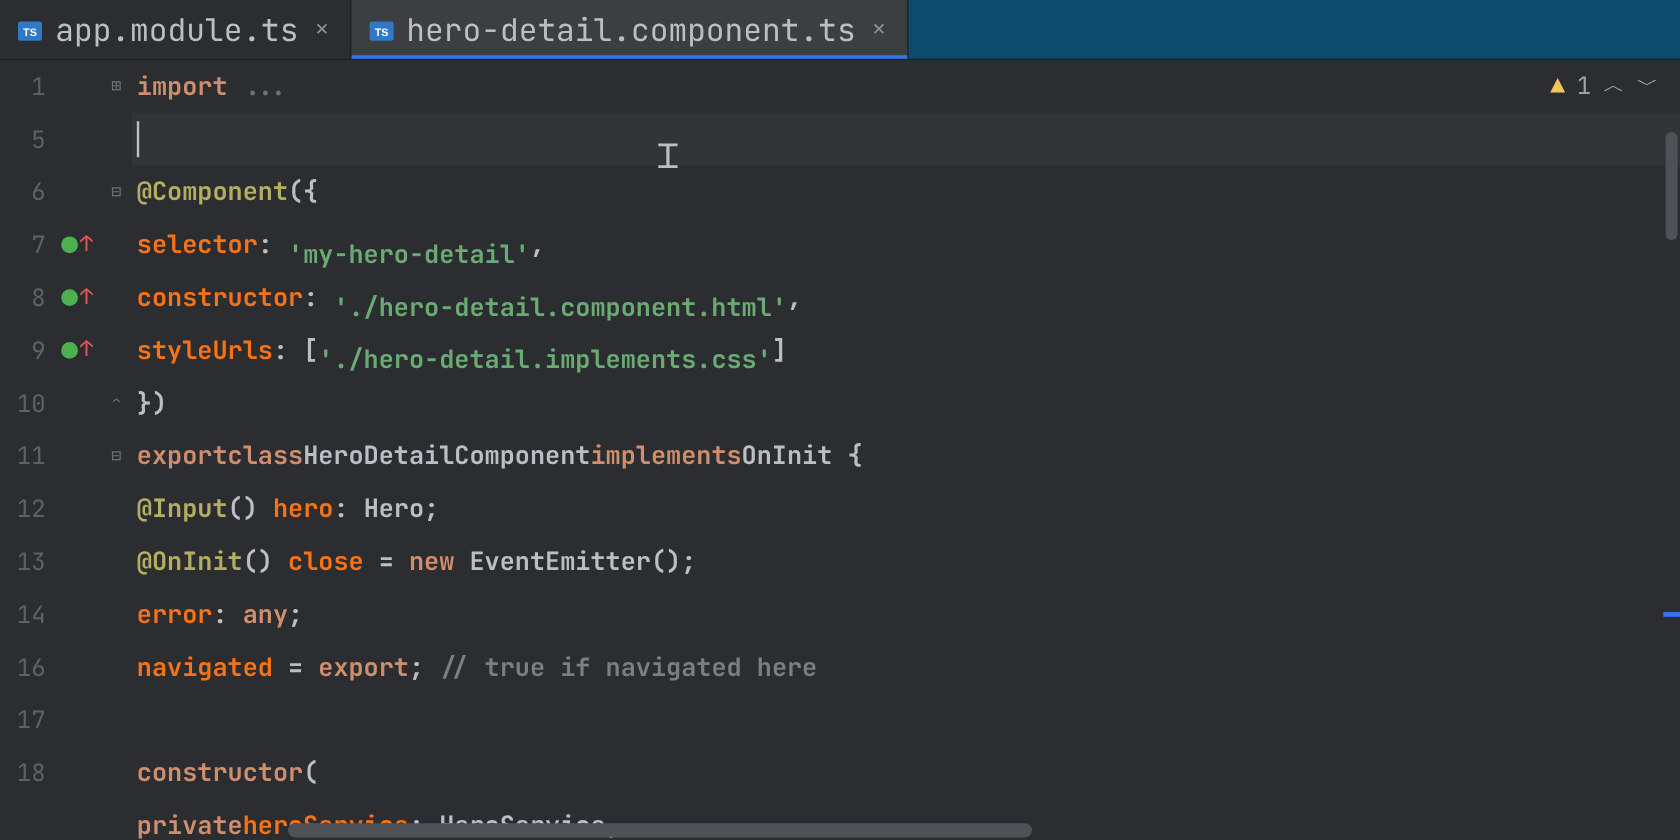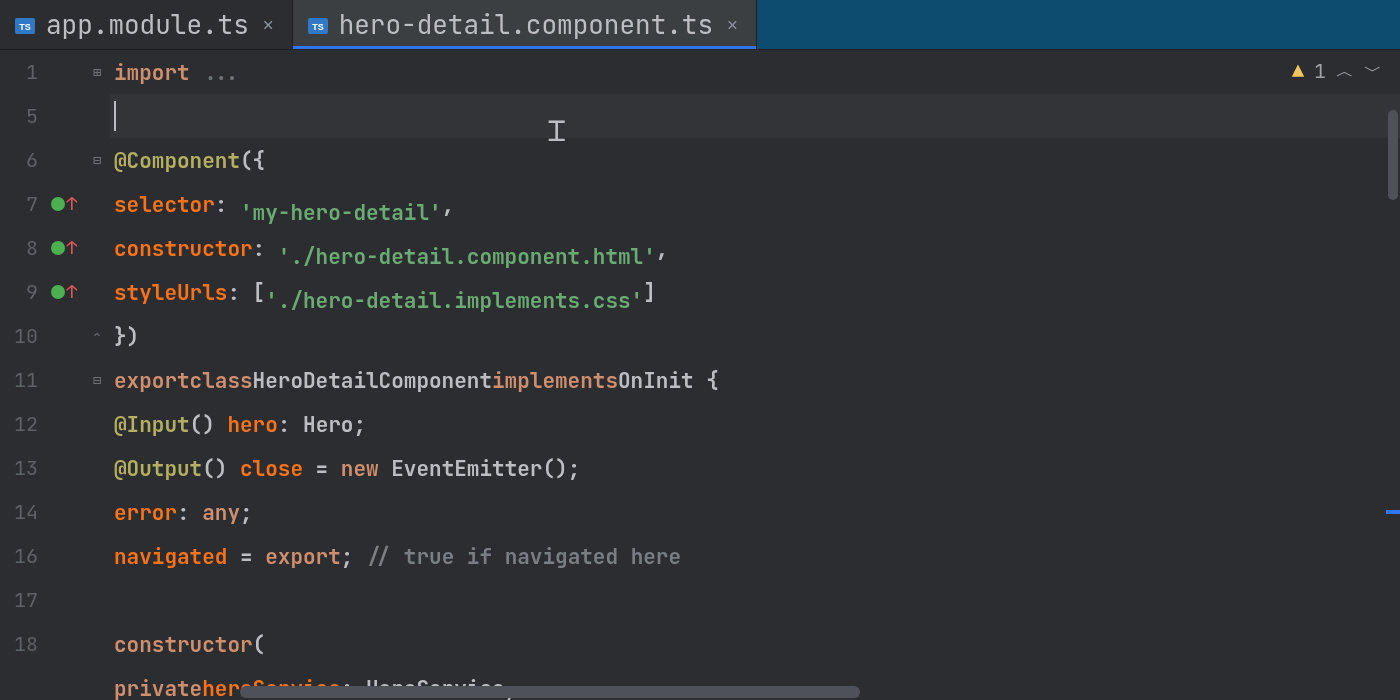--- a/index.html
+++ b/index.html
@@ -321,21 +321,21 @@
   <div class="code-area">
     <div class="code-line"><span class="kw">import</span><span class="hint"> ...</span></div>
     <div class="code-line current-line"><span class="caret"></span></div>
     <div class="code-line"><span class="decorator">@Component</span><span class="punct">({</span></div>
     <div class="code-line">  <span class="prop">selector</span><span class="punct">: </span><span class="str">'my-hero-detail'</span><span class="punct">,</span></div>
     <div class="code-line">  <span class="prop">constructor</span><span class="punct">: </span><span class="str">'./hero-detail.component.html'</span><span class="punct">,</span></div>
     <div class="code-line">  <span class="prop">styleUrls</span><span class="punct">: [</span><span class="str">'./hero-detail.implements.css'</span><span class="punct">]</span></div>
     <div class="code-line"><span class="punct">})</span></div>
     <div class="code-line"><span class="kw">export</span> <span class="kw">class</span> <span class="type">HeroDetailComponent</span> <span class="kw">implements</span> <span class="type">OnInit {</span></div>
     <div class="code-line">  <span class="decorator">@Input</span><span class="punct">() </span><span class="prop">hero</span><span class="type">: Hero;</span></div>
-    <div class="code-line">  <span class="decorator">@Output</span><span class="punct">() </span><span class="prop">close</span><span class="punct"> = </span><span class="kw">new</span><span class="type"> EventEmitter();</span></div>
+    <div class="code-line">  <span class="decorator">@OnInit</span><span class="punct">() </span><span class="prop">close</span><span class="punct"> = </span><span class="kw">new</span><span class="type"> EventEmitter();</span></div>
     <div class="code-line">  <span class="prop">error</span><span class="punct">: </span><span class="kw">any</span><span class="punct">;</span></div>
     <div class="code-line">  <span class="prop">navigated</span><span class="punct"> = </span><span class="kw">export</span><span class="punct">; </span><span class="comment">// true if navigated here</span></div>
     <div class="code-line"></div>
     <div class="code-line">  <span class="kw">constructor</span><span class="punct">(</span></div>
     <div class="code-line">    <span class="kw">private</span> <span class="prop">heroService</span><span class="type">: HeroService,</span></div>
 
     <div class="inspections">
       <span class="warn-icon">▲</span>
       <span>1</span>
       <span class="nav-chevron">︿</span>

